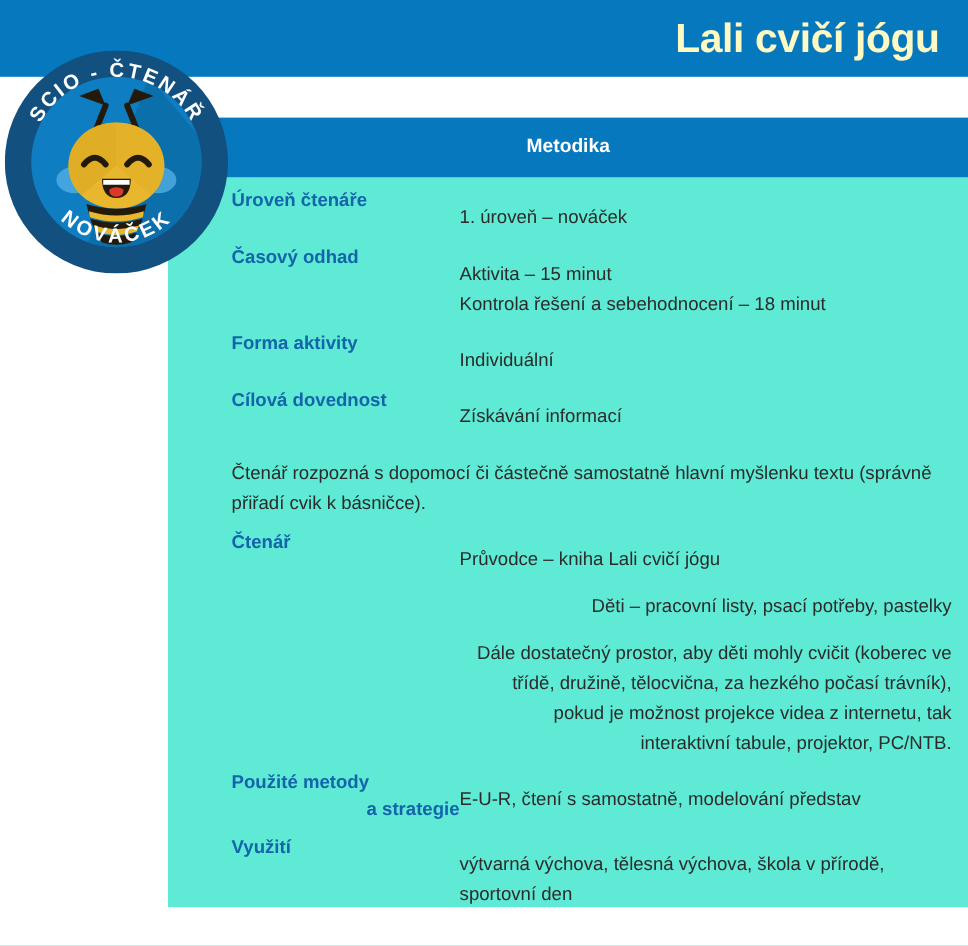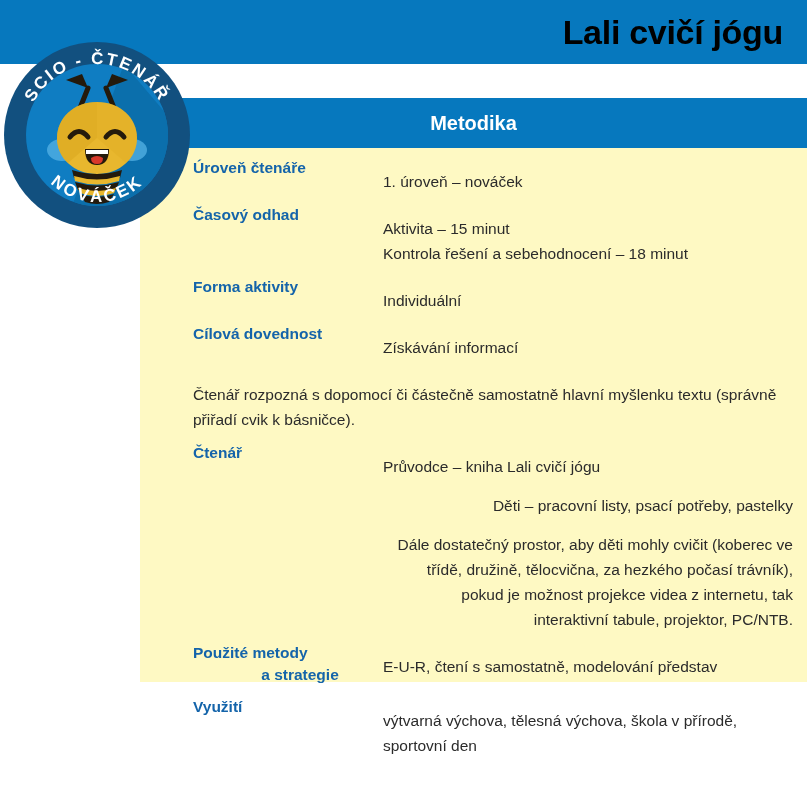--- a/index.html
+++ b/index.html
@@ -21,21 +21,21 @@
     left: 0;
     top: 0;
     width: 807px;
     height: 64px;
     background: #0678be;
   }
   .top-title {
     position: absolute;
     right: 24px;
     top: 4px;
-    color: #000000;
+    color: #fef9c3;
     font-size: 34px;
     font-weight: bold;
     letter-spacing: -0.3px;
     line-height: 56px;
     white-space: nowrap;
   }
 
   
   .metodika-bar {
     position: absolute;
@@ -47,32 +47,32 @@
   }
   .metodika-title {
     position: absolute;
     left: 0;
     top: 0;
     width: 667px;
     height: 50px;
     line-height: 50px;
     text-align: center;
     color: #ffffff;
-    font-size: 20px;
+    font-size: 16px;
     font-weight: bold;
   }
 
   
   .panel {
     position: absolute;
     left: 140px;
     top: 148px;
     width: 667px;
-    height: 534px;
-    background: #fef9c3;
+    height: 608px;
+    background: #5eead4;
   }
 
   .rows {
     position: absolute;
     left: 53px;   
     top: 8px;
     width: 600px;
   }
 
   .row {
@@ -83,21 +83,21 @@
 
   .label {
     width: 190px;
     flex: 0 0 190px;
     color: #1464aa;
     font-size: 15.5px;
     font-weight: bold;
     line-height: 22px;
     padding-top: 1px;
   }
-  .label-indent { text-align: center; padding-left: 24px; }
+  .label-indent { text-align: right; padding-left: 24px; }
 
   .value {
     flex: 1 1 auto;
     color: #2b2b2b;
     font-size: 15.5px;
     line-height: 25px;
     font-family: "Liberation Sans", sans-serif;
     margin-top: 13px;
   }
   .value p {

